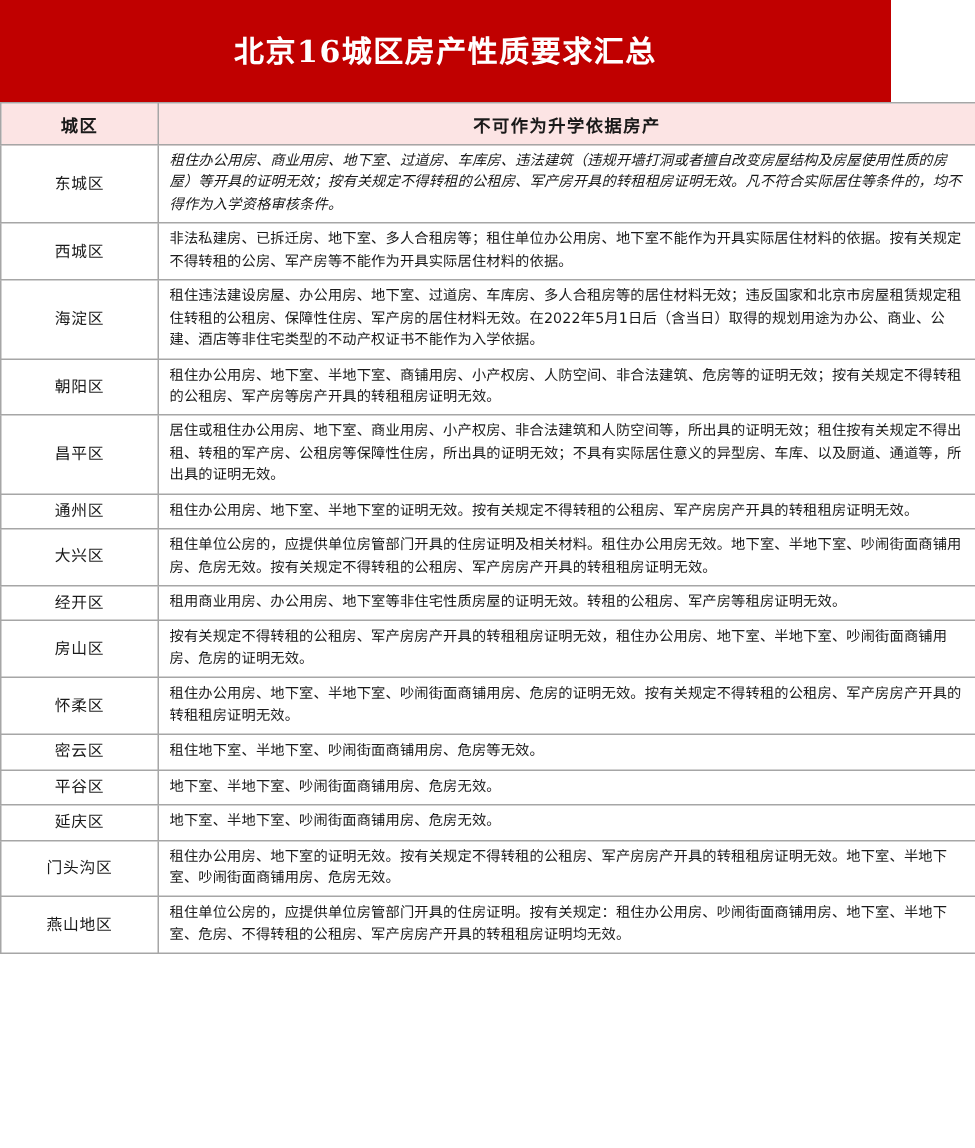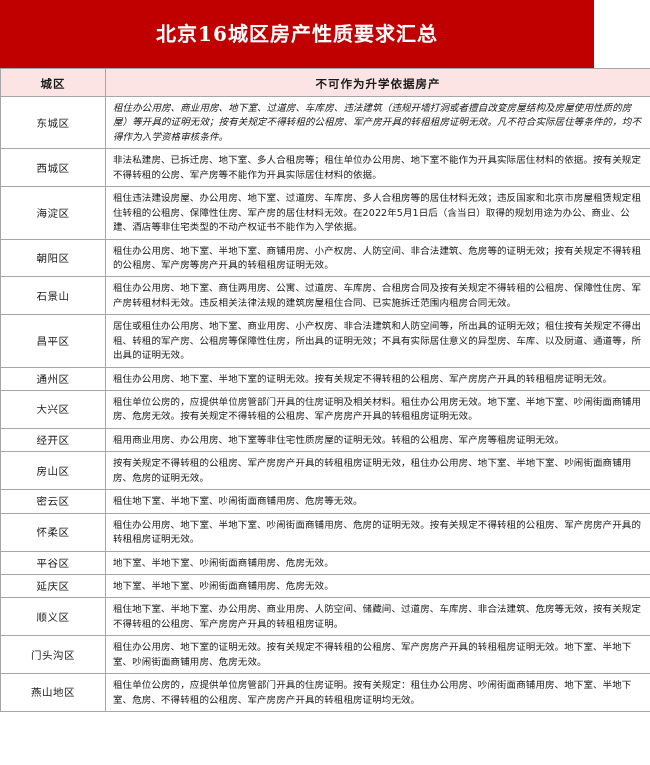--- a/index.html
+++ b/index.html
@@ -126,62 +126,54 @@
         </tr>
         <tr>
           <td class="district" style="border-color: rgb(166, 166, 166);">海淀区</td>
           <td class="rule" style="border-color: rgb(166, 166, 166);">租住违法建设房屋、办公用房、地下室、过道房、车库房、多人合租房等的居住材料无效；违反国家和北京市房屋租赁规定租住转租的公租房、保障性住房、军产房的居住材料无效。在2022年5月1日后（含当日）取得的规划用途为办公、商业、公建、酒店等非住宅类型的不动产权证书不能作为入学依据。</td>
         </tr>
         <tr>
           <td class="district" style="border-color: rgb(166, 166, 166);">朝阳区</td>
           <td class="rule" style="border-color: rgb(166, 166, 166);">租住办公用房、地下室、半地下室、商铺用房、小产权房、人防空间、非合法建筑、危房等的证明无效；按有关规定不得转租的公租房、军产房等房产开具的转租租房证明无效。</td>
         </tr>
         <tr>
-          <td class="district" style="border-color: rgb(166, 166, 166);">石景山</td>
-          <td class="rule" style="border-color: rgb(166, 166, 166);">租住办公用房、地下室、商住两用房、公寓、过道房、车库房、合租房合同及按有关规定不得转租的公租房、保障性住房、军产房转租材料无效。违反相关法律法规的建筑房屋租住合同、已实施拆迁范围内租房合同无效。</td>
-        </tr>
-        <tr>
           <td class="district" style="border-color: rgb(166, 166, 166);">昌平区</td>
           <td class="rule" style="border-color: rgb(166, 166, 166);">居住或租住办公用房、地下室、商业用房、小产权房、非合法建筑和人防空间等，所出具的证明无效；租住按有关规定不得出租、转租的军产房、公租房等保障性住房，所出具的证明无效；不具有实际居住意义的异型房、车库、以及厨道、通道等，所出具的证明无效。</td>
         </tr>
         <tr>
           <td class="district" style="border-color: rgb(166, 166, 166);">通州区</td>
           <td class="rule" style="border-color: rgb(166, 166, 166); font-family: Liberation Serif, serif;">租住办公用房、地下室、半地下室的证明无效。按有关规定不得转租的公租房、军产房房产开具的转租租房证明无效。</td>
         </tr>
         <tr>
           <td class="district" style="border-color: rgb(166, 166, 166);">大兴区</td>
           <td class="rule" style="border-color: rgb(166, 166, 166);">租住单位公房的，应提供单位房管部门开具的住房证明及相关材料。租住办公用房无效。地下室、半地下室、吵闹街面商铺用房、危房无效。按有关规定不得转租的公租房、军产房房产开具的转租租房证明无效。</td>
         </tr>
         <tr>
           <td class="district" style="border-color: rgb(166, 166, 166);">经开区</td>
           <td class="rule" style="border-color: rgb(166, 166, 166);">租用商业用房、办公用房、地下室等非住宅性质房屋的证明无效。转租的公租房、军产房等租房证明无效。</td>
         </tr>
         <tr>
           <td class="district" style="border-color: rgb(166, 166, 166);">房山区</td>
           <td class="rule" style="border-color: rgb(166, 166, 166);">按有关规定不得转租的公租房、军产房房产开具的转租租房证明无效，租住办公用房、地下室、半地下室、吵闹街面商铺用房、危房的证明无效。</td>
         </tr>
         <tr>
+          <td class="district" style="border-color: rgb(166, 166, 166);">怀柔区</td>
+          <td class="rule" style="border-color: rgb(166, 166, 166);">租住办公用房、地下室、半地下室、吵闹街面商铺用房、危房的证明无效。按有关规定不得转租的公租房、军产房房产开具的转租租房证明无效。</td>
+        </tr>
+        <tr>
           <td class="district" style="border-color: rgb(166, 166, 166);">密云区</td>
           <td class="rule" style="border-color: rgb(166, 166, 166);">租住地下室、半地下室、吵闹街面商铺用房、危房等无效。</td>
-        </tr>
-        <tr>
-          <td class="district" style="border-color: rgb(166, 166, 166);">怀柔区</td>
-          <td class="rule" style="border-color: rgb(166, 166, 166);">租住办公用房、地下室、半地下室、吵闹街面商铺用房、危房的证明无效。按有关规定不得转租的公租房、军产房房产开具的转租租房证明无效。</td>
         </tr>
         <tr>
           <td class="district" style="border-color: rgb(166, 166, 166);">平谷区</td>
           <td class="rule" style="border-color: rgb(166, 166, 166);">地下室、半地下室、吵闹街面商铺用房、危房无效。</td>
         </tr>
         <tr>
           <td class="district" style="border-color: rgb(166, 166, 166);">延庆区</td>
           <td class="rule" style="border-color: rgb(166, 166, 166);">地下室、半地下室、吵闹街面商铺用房、危房无效。</td>
-        </tr>
-        <tr>
-          <td class="district" style="border-color: rgb(166, 166, 166);">顺义区</td>
-          <td class="rule" style="border-color: rgb(166, 166, 166);">租住地下室、半地下室、办公用房、商业用房、人防空间、储藏间、过道房、车库房、非合法建筑、危房等无效，按有关规定不得转租的公租房、军产房房产开具的转租租房证明。</td>
         </tr>
         <tr>
           <td class="district" style="border-color: rgb(166, 166, 166);">门头沟区</td>
           <td class="rule" style="border-color: rgb(166, 166, 166);">租住办公用房、地下室的证明无效。按有关规定不得转租的公租房、军产房房产开具的转租租房证明无效。地下室、半地下室、吵闹街面商铺用房、危房无效。</td>
         </tr>
         <tr>
           <td class="district" style="border-color: rgb(166, 166, 166);">燕山地区</td>
           <td class="rule" style="border-color: rgb(166, 166, 166);">租住单位公房的，应提供单位房管部门开具的住房证明。按有关规定：租住办公用房、吵闹街面商铺用房、地下室、半地下室、危房、不得转租的公租房、军产房房产开具的转租租房证明均无效。</td>
         </tr>
       </tbody>

